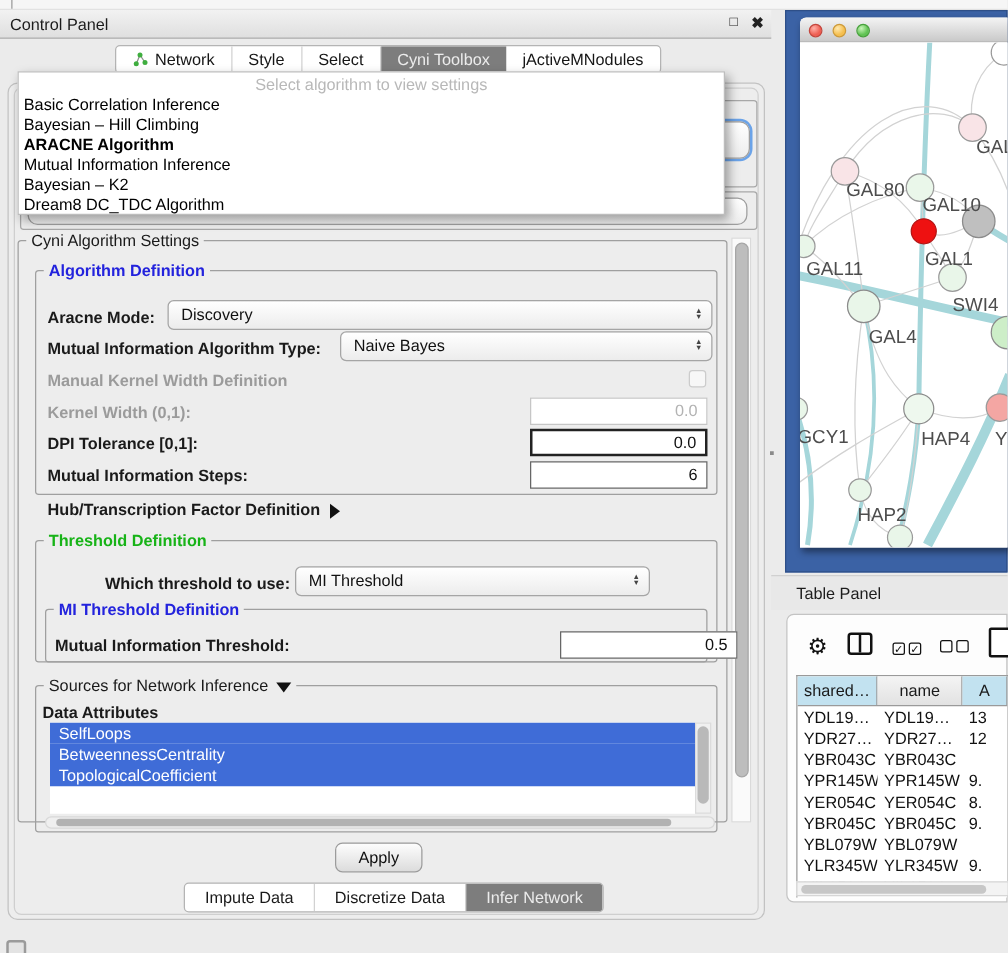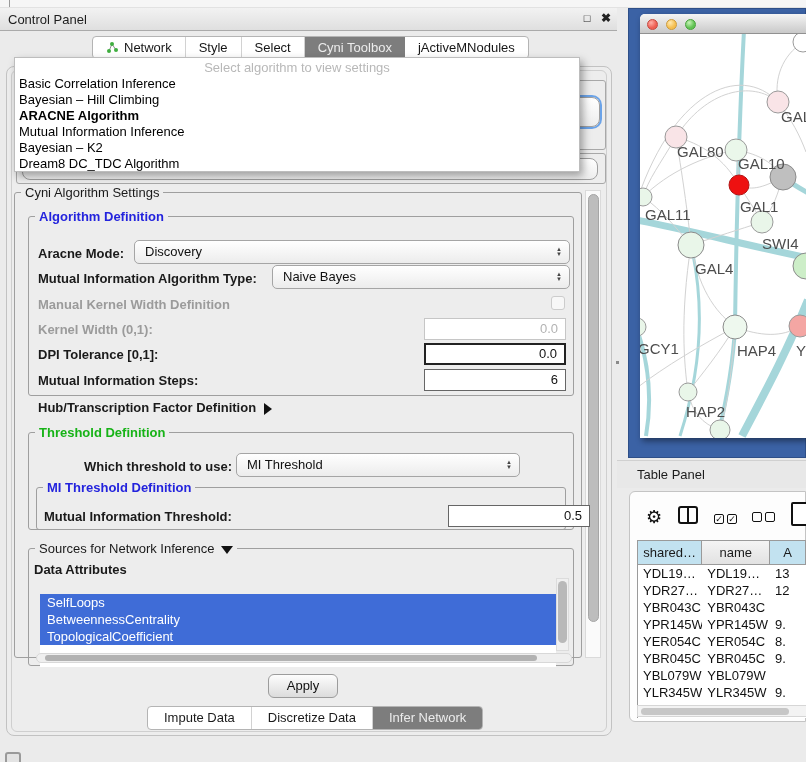--- a/index.html
+++ b/index.html
@@ -63,21 +63,21 @@
   .tfield.focus { border:2px solid #222222; line-height:18px; }
   .tfield.mid { border:1px solid #666666; }
 
   .chk { position:absolute; width:14px; height:14px; border:1px solid #cccccc; border-radius:3px; background:#f7f7f7; }
 
   .tri { display:inline-block; width:0; height:0; vertical-align:middle; }
   .tri-right { border-left:8px solid #111; border-top:6px solid transparent; border-bottom:6px solid transparent; margin-left:8px; }
   .tri-down { border-top:8px solid #111; border-left:6px solid transparent; border-right:6px solid transparent; margin-left:6px; }
 
   
-  #attr-list { position:absolute; left:40px; top:578px; width:516px; height:73px; background:#ffffff; overflow:hidden;margin-top:16px; }
+  #attr-list { position:absolute; left:40px; top:578px; width:516px; height:73px; background:#ffffff; overflow:hidden; }
   .attr-item { height:17px; line-height:17px; padding-left:7px; background:#3f6cd7; color:#ffffff; white-space:nowrap; }
   #attr-vscroll { position:absolute; left:556px; top:578px; width:13px; height:73px; background:#f0f0f0; border:1px solid #dcdcdc; }
   #attr-vthumb { position:absolute; left:1px; top:2px; width:9px; height:62px; background:#b9b9b9; border-radius:5px; }
   #attr-hscroll { position:absolute; left:36px; top:653px; width:536px; height:10px; background:#efefef; border:1px solid #d8d8d8; border-radius:5px; }
   #attr-hthumb { position:absolute; left:8px; top:1px; width:492px; height:6px; background:#b2b2b2; border-radius:4px; }
 
   
   #set-scroll { position:absolute; left:585px; top:190px; width:16px; height:468px; background:#fafafa; border:1px solid #dadada; }
   #set-thumb { position:absolute; left:2px; top:3px; width:11px; height:428px; background:#bdbdbd; border:1px solid #a6a6a6; border-radius:6px; }
 

